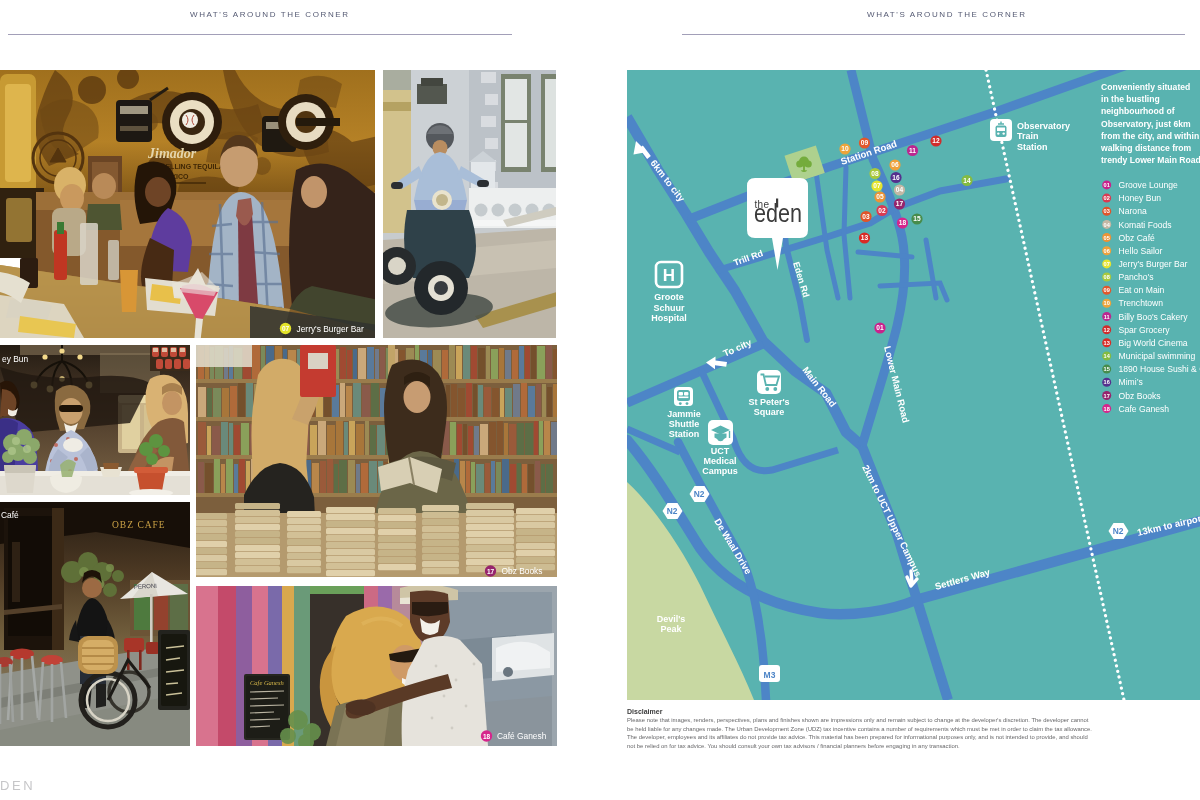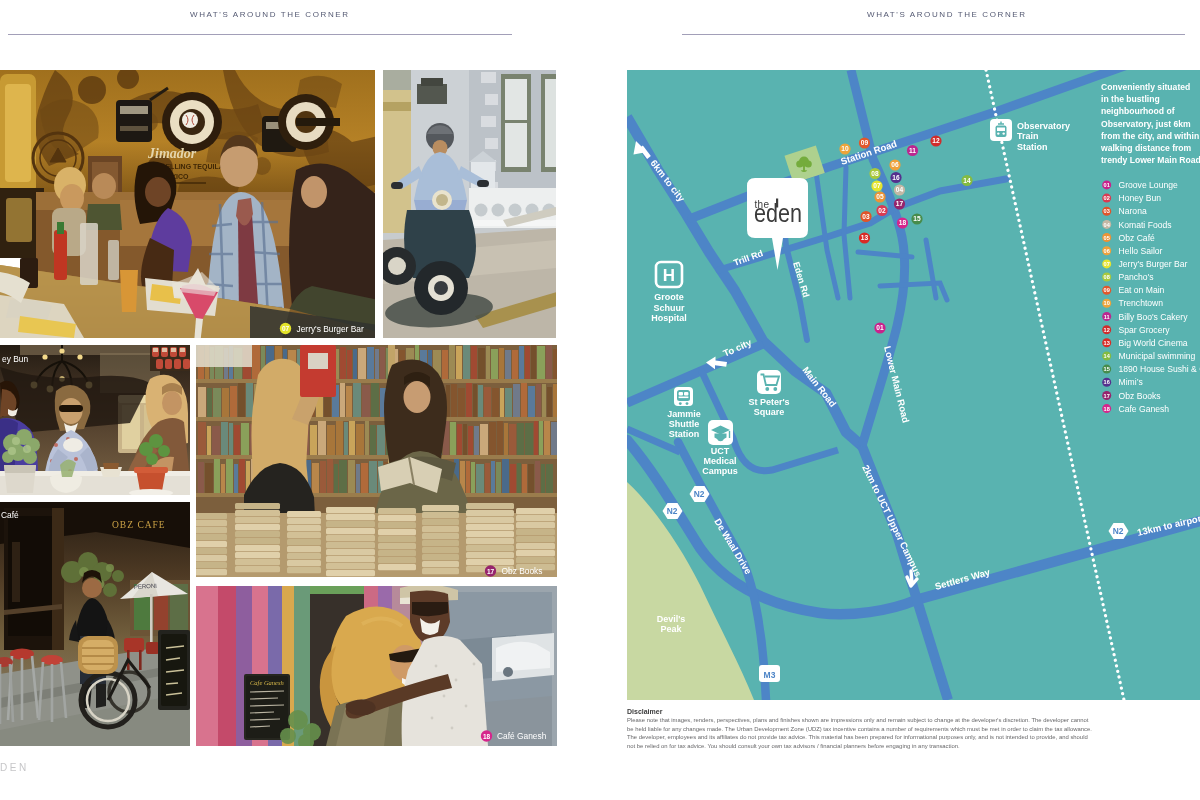--- a/index.html
+++ b/index.html
@@ -1395,14 +1395,14 @@
 
   <div class="abs" style="left:627px;top:708px;font-size:7px;font-weight:bold;color:#3c3c3c;">Disclaimer</div>
 
   <div class="abs" style="left:627px;top:716px;white-space:nowrap;font-size:5.9px;line-height:8.6px;color:#68686a;">
     Please note that images, renders, perspectives, plans and finishes shown are impressions only and remain subject to change at the developer's discretion. The developer cannot<br>
     be held liable for any changes made. The Urban Development Zone (UDZ) tax incentive contains a number of requirements which must be met in order to claim the tax allowance.<br>
     The developer, employees and its affiliates do not provide tax advice. This material has been prepared for informational purposes only, and is not intended to provide, and should<br>
     not be relied on for tax advice. You should consult your own tax advisors / financial planners before engaging in any transaction.
   </div>
 
-  <div class="abs" style="left:0;top:762px;font-size:10px;letter-spacing:2.6px;color:#c6c6c8;">DEN</div>
+  <div class="abs" style="left:0;top:778px;font-size:13px;letter-spacing:2.6px;color:#c6c6c8;">DEN</div>
 </div>
 
 </body></html>

